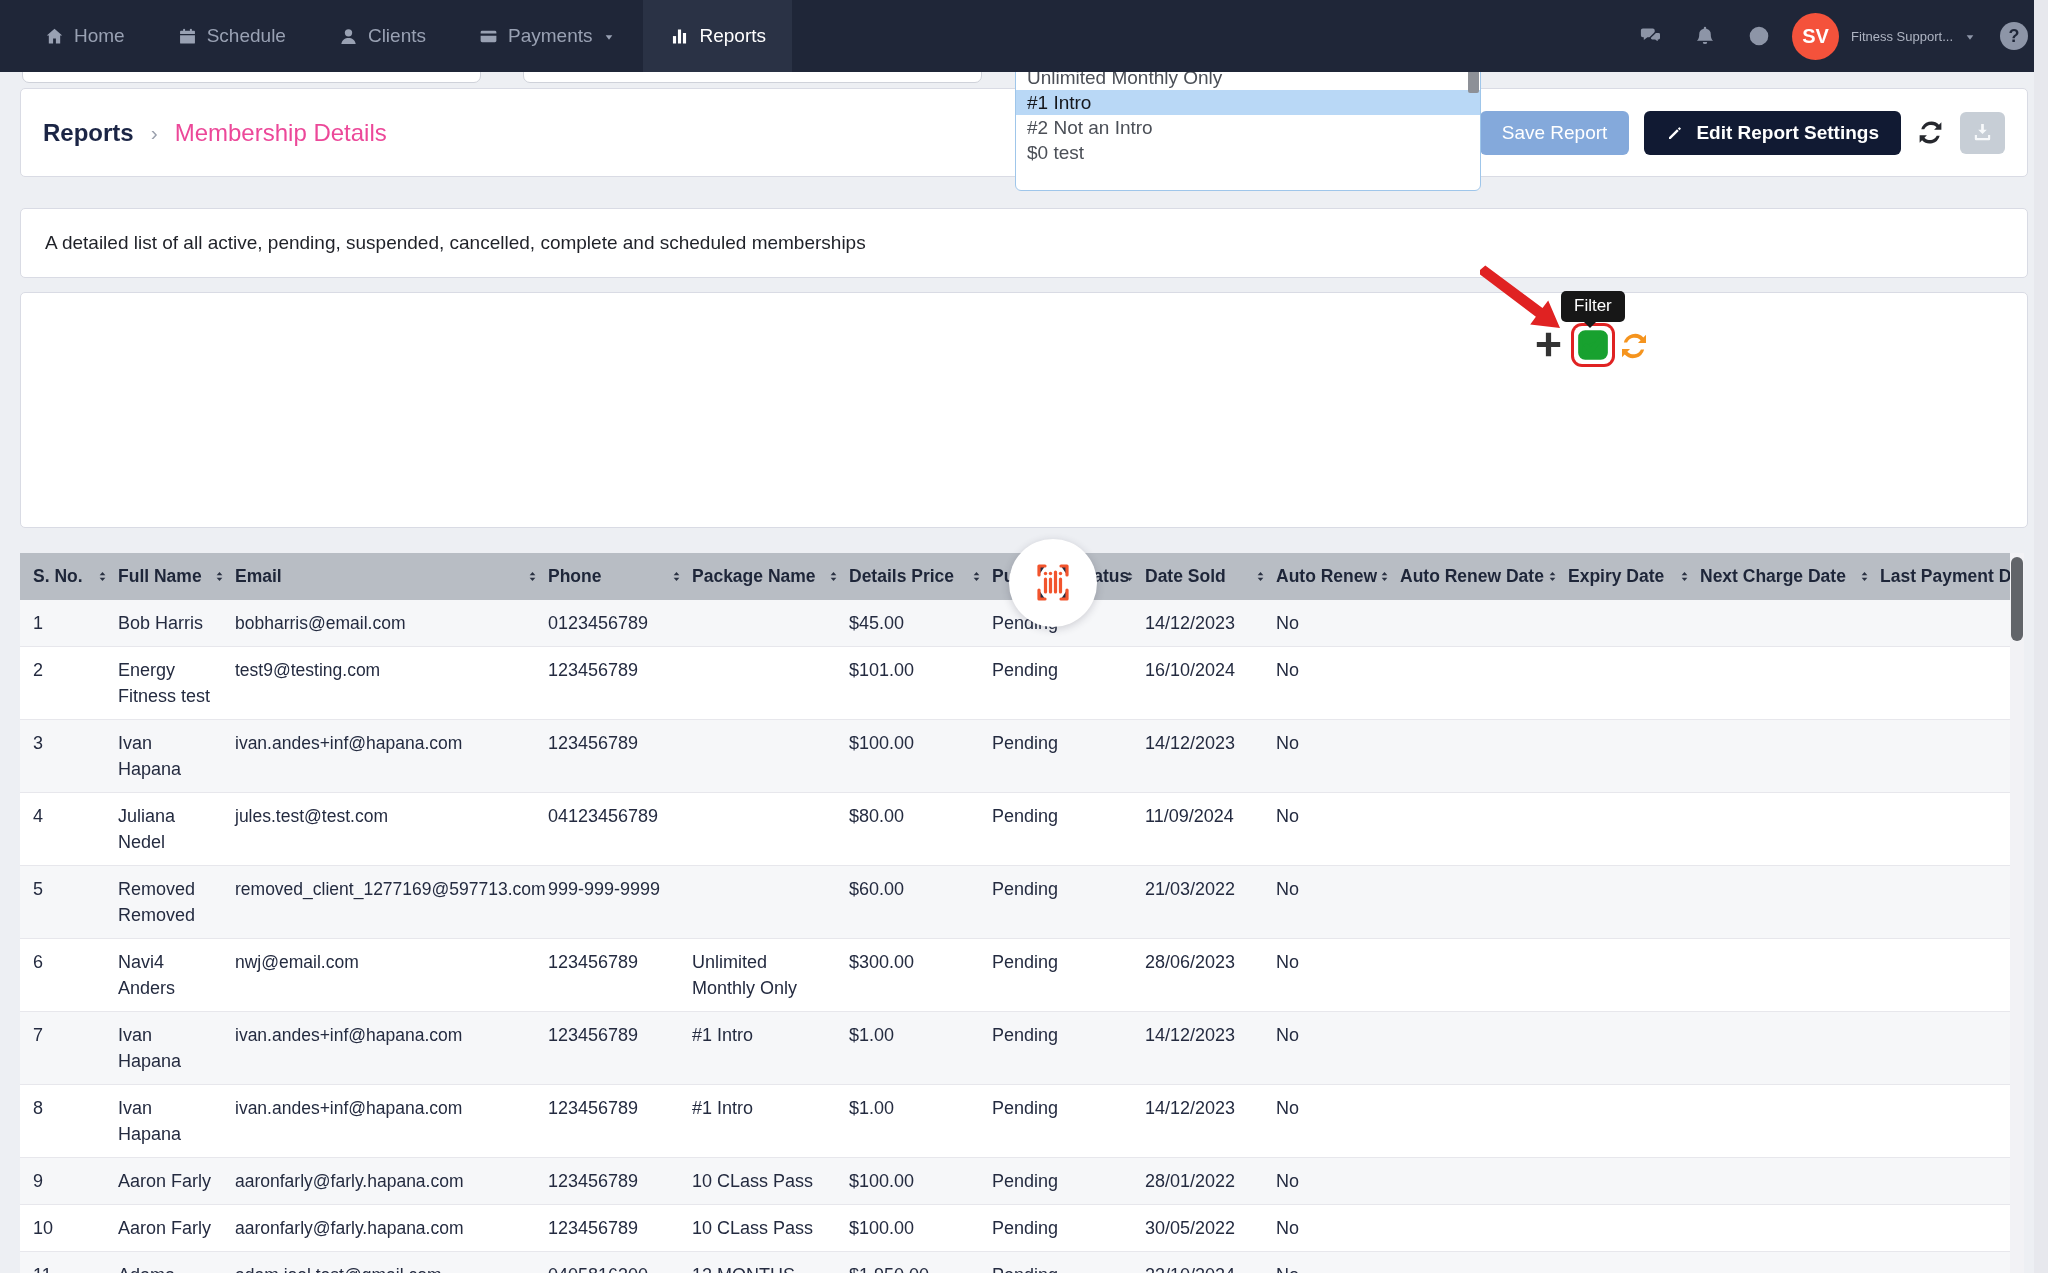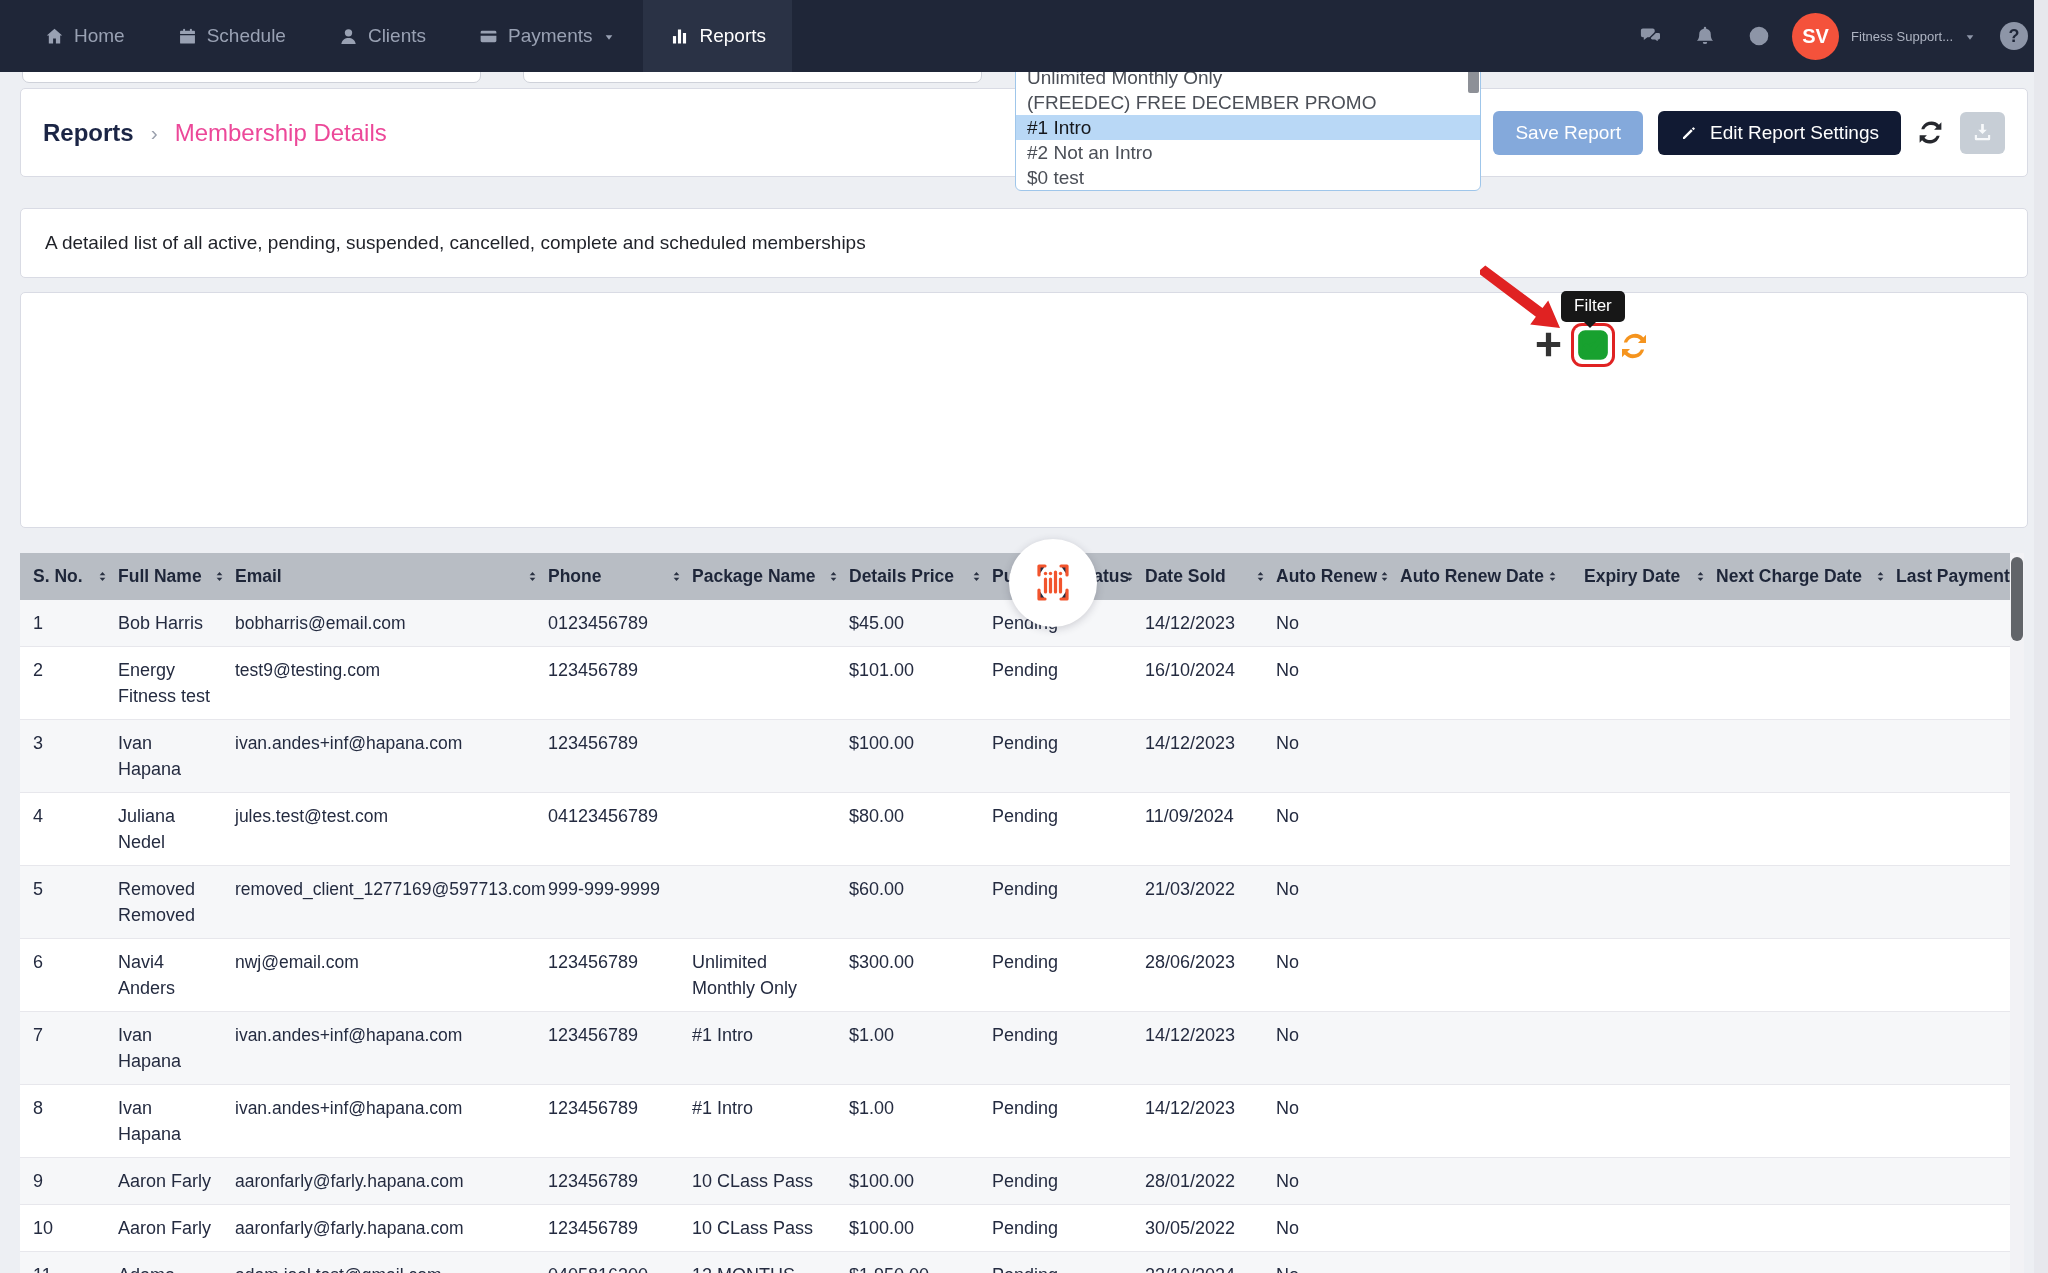--- a/index.html
+++ b/index.html
@@ -40,21 +40,21 @@
     justify-content:space-between; padding:0 22px; }
   .breadcrumb { display:flex; align-items:center; gap:17px; font-size:24px; }
   .crumb-root { font-weight:bold; color:#1b2545; cursor:pointer; }
   .crumb-sep { color:#9aa0ad; font-size:21px; }
   .crumb-page { color:#ec4899; }
   .actions { display:flex; align-items:center; gap:15px; }
   .btn { border:none; border-radius:6px; color:#fff; font-size:19px;
     padding:11px 22px; display:flex; align-items:center; gap:12px;
     font-family:inherit; cursor:pointer; white-space:nowrap; }
   .btn-save { background:#84a9db; }
-  .btn-edit { background:#111a33; }
+  .btn-edit { background:#111a33;font-weight:bold; }
   .btn-edit svg { width:18px; height:18px; }
   .refresh-dark { background:none; border:none; color:#26282e; cursor:pointer; }
   .refresh-dark svg { width:29px; height:29px; }
   .btn-download { width:45px; height:42px; border:none; border-radius:6px;
     background:#c7ced6; color:#f7f9fb; display:grid; place-items:center; cursor:pointer; }
   .btn-download svg { width:23px; height:23px; }
 
   .desc-card { top:208px; height:70px; display:flex; align-items:center;
     padding:0 24px; font-size:19px; color:#1f2128;text-align:center; }
 
@@ -105,21 +105,21 @@
   .th .th-label { white-space:nowrap; }
   .th .sort { position:absolute; right:8px; top:15px; width:15px; height:17px;
     color:#2a3142; }
   .th .sort svg { width:15px; height:17px; }
   .tr { display:flex; width:2100px; border-bottom:1px solid #e7e7ec; background:#fff; }
   .tbody .tr:nth-child(odd) { background:#f6f7f9; }
   .td { padding:10px 8px 10px 0; font-size:18px; line-height:26px; white-space:pre; }
   .td.c3 { font-size:17.5px; }
   .c1{width:98px; padding-left:13px;} .c2{width:117px;} .c3{width:313px;}
   .c4{width:144px;} .c5{width:157px;} .c6{width:143px;} .c7{width:153px;}
-  .c8{width:131px;} .c9{width:124px;} .c10{width:168px;} .c11{width:132px;margin-left:16px;}
+  .c8{width:131px;} .c9{width:124px;} .c10{width:168px;} .c11{width:132px;}
   .c12{width:180px;} .c13{width:200px;}
   .th.c1{padding-left:13px;}
 
   .loader { position:absolute; left:1009px; top:539px; width:88px; height:88px;
     border-radius:50%; background:#fff; box-shadow:0 2px 8px rgba(40,40,60,.2);
     display:grid; place-items:center; z-index:6; }
   .loader svg { width:48px; height:48px; }
 
   .table-scroll-track { position:absolute; left:2010px; top:553px; width:14px;
     height:720px; background:#f2f2f5; }
@@ -279,21 +279,20 @@
   <span class="chev">
       <svg viewBox="0 0 24 24" fill="none">
         <path d="M6.5 9.5 12 15l5.5-5.5" stroke="currentColor" stroke-width="2" stroke-linecap="round" stroke-linejoin="round"></path>
       </svg>
     </span>
 </div>
 <div class="listbox" style="z-index:3;">
 
 <div class="opt">May Madness NO LIMITS Membership Experience</div>
     <div class="opt">Unlimited Monthly Only</div>
-    <div class="opt">(FREEDEC) FREE DECEMBER PROMO</div>
     <div class="opt selected">#1 Intro</div>
     <div class="opt">#2 Not an Intro</div>
     <div class="opt">$0 test</div>
     <span class="lb-thumb"></span>
   </div>
 
 <button class="plus-btn" style="z-index:3;">
   <span><svg viewBox="0 0 24 24">
         <path d="M10.1 3.5h3.8v6.6h6.6v3.8h-6.6v6.6h-3.8v-6.6H3.5v-3.8h6.6Z"></path>
       </svg></span>

